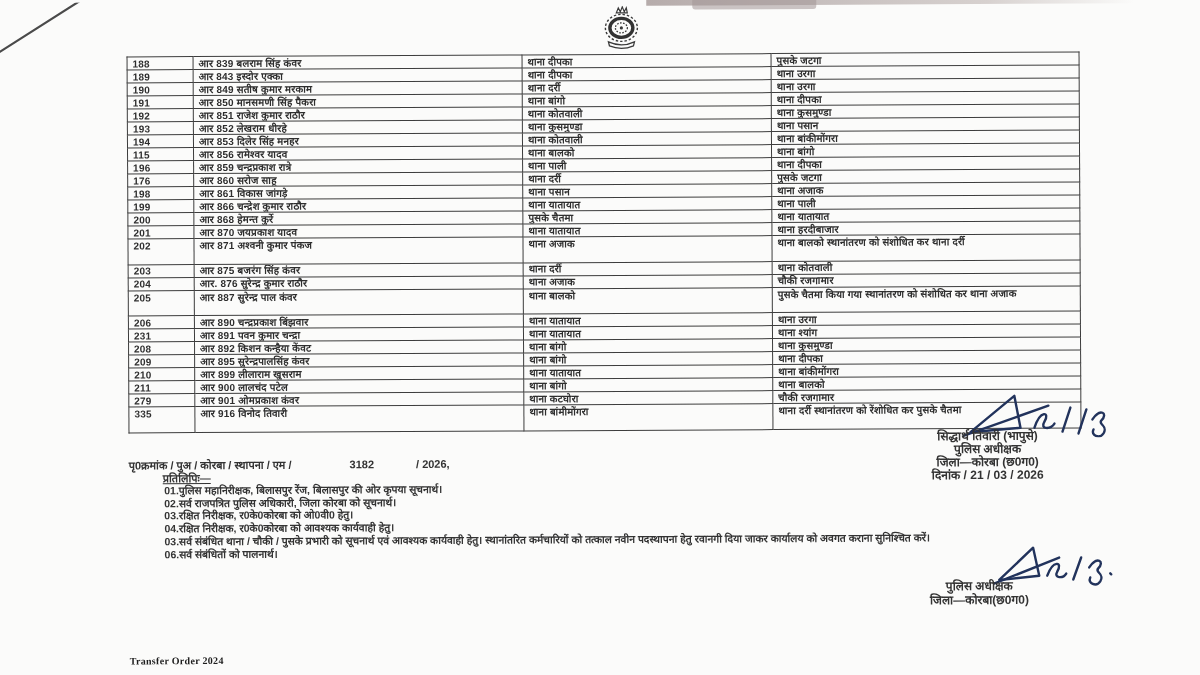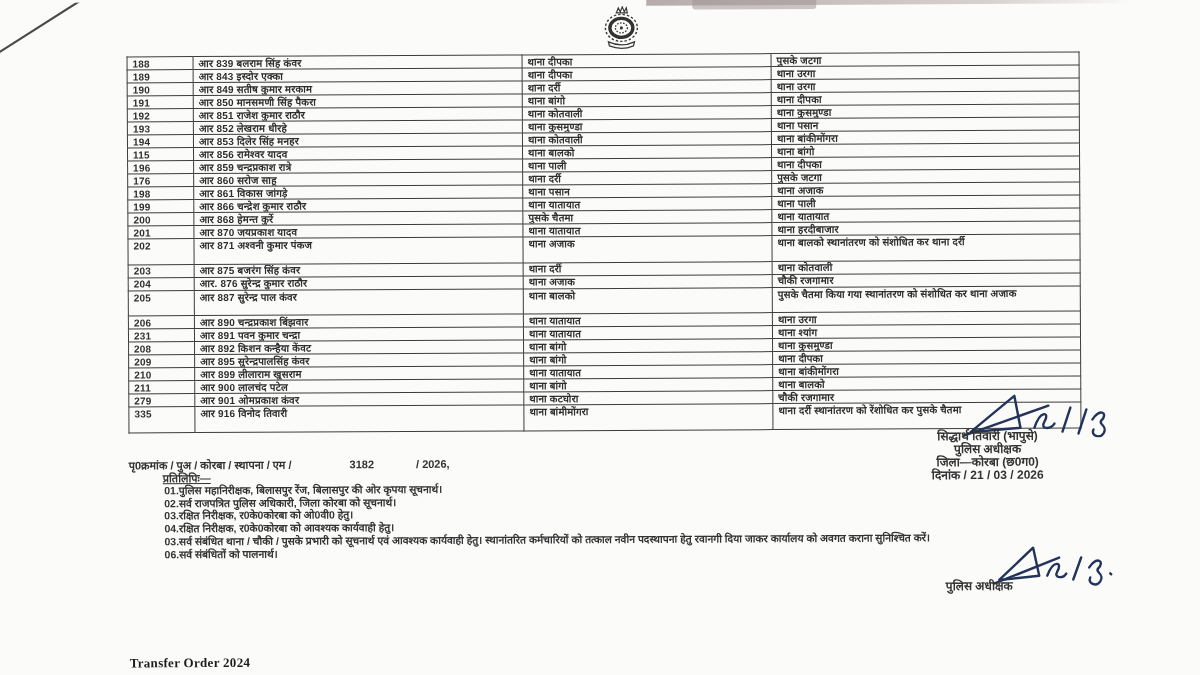--- a/index.html
+++ b/index.html
@@ -43,21 +43,21 @@
   .copyitem{display:flex;margin-bottom:.5px;line-height:12.2px;}
   .copyitem .num{width:26px;flex:0 0 26px;text-align:right;}
   .copyitem .txt{flex:1;}
   
   .sig1-scribble{position:absolute;left:962px;top:392px;}
   .sig1-text{position:absolute;left:842px;top:432px;width:290px;text-align:center;
     font-size:12px;font-weight:700;line-height:13px;color:#333;}
   .sig2-scribble{position:absolute;left:992px;top:546px;}
   .sig2-text{position:absolute;left:856px;top:582px;width:244px;text-align:center;
     font-size:12px;font-weight:700;line-height:13.5px;color:#333;}
-  .footer-note{position:absolute;left:128px;top:653px;font-size:13px;font-weight:800;
+  .footer-note{position:absolute;left:128px;top:653px;font-size:10px;font-weight:800;
     color:#1d1d1d;font-family:"Liberation Serif","DejaVu Serif",serif;letter-spacing:.3px;}
 </style>
 </head>
 <body>
 
 <div class="scan">
 
   <div class="top-streak"></div>
   <div class="top-streak-dark"></div>
   <svg class="corner-pen" width="100" height="60">
@@ -290,17 +290,18 @@
       <path d="M6 36 L40 4 L46 32 L8 36"></path>
       <path d="M0 40 L66 14"></path>
       <path d="M54 32 C60 16 70 18 64 28 C60 35 70 35 73 30"></path>
       <path d="M80 36 L88 14"></path>
       <path d="M96 24 C104 12 112 18 105 25 C101 29 112 30 107 38 C103 44 94 40 97 34"></path>
       <path d="M117 30 L118 31"></path>
     </g>
   </svg>
   <div class="sig2-text">
     <div>पुलिस अधीक्षक</div>
+    <div>जिला—कोरबा(छ0ग0)</div>
   </div>
 
   <div class="footer-note">Transfer Order 2024</div>
 
 </div>
 
 </body></html>

